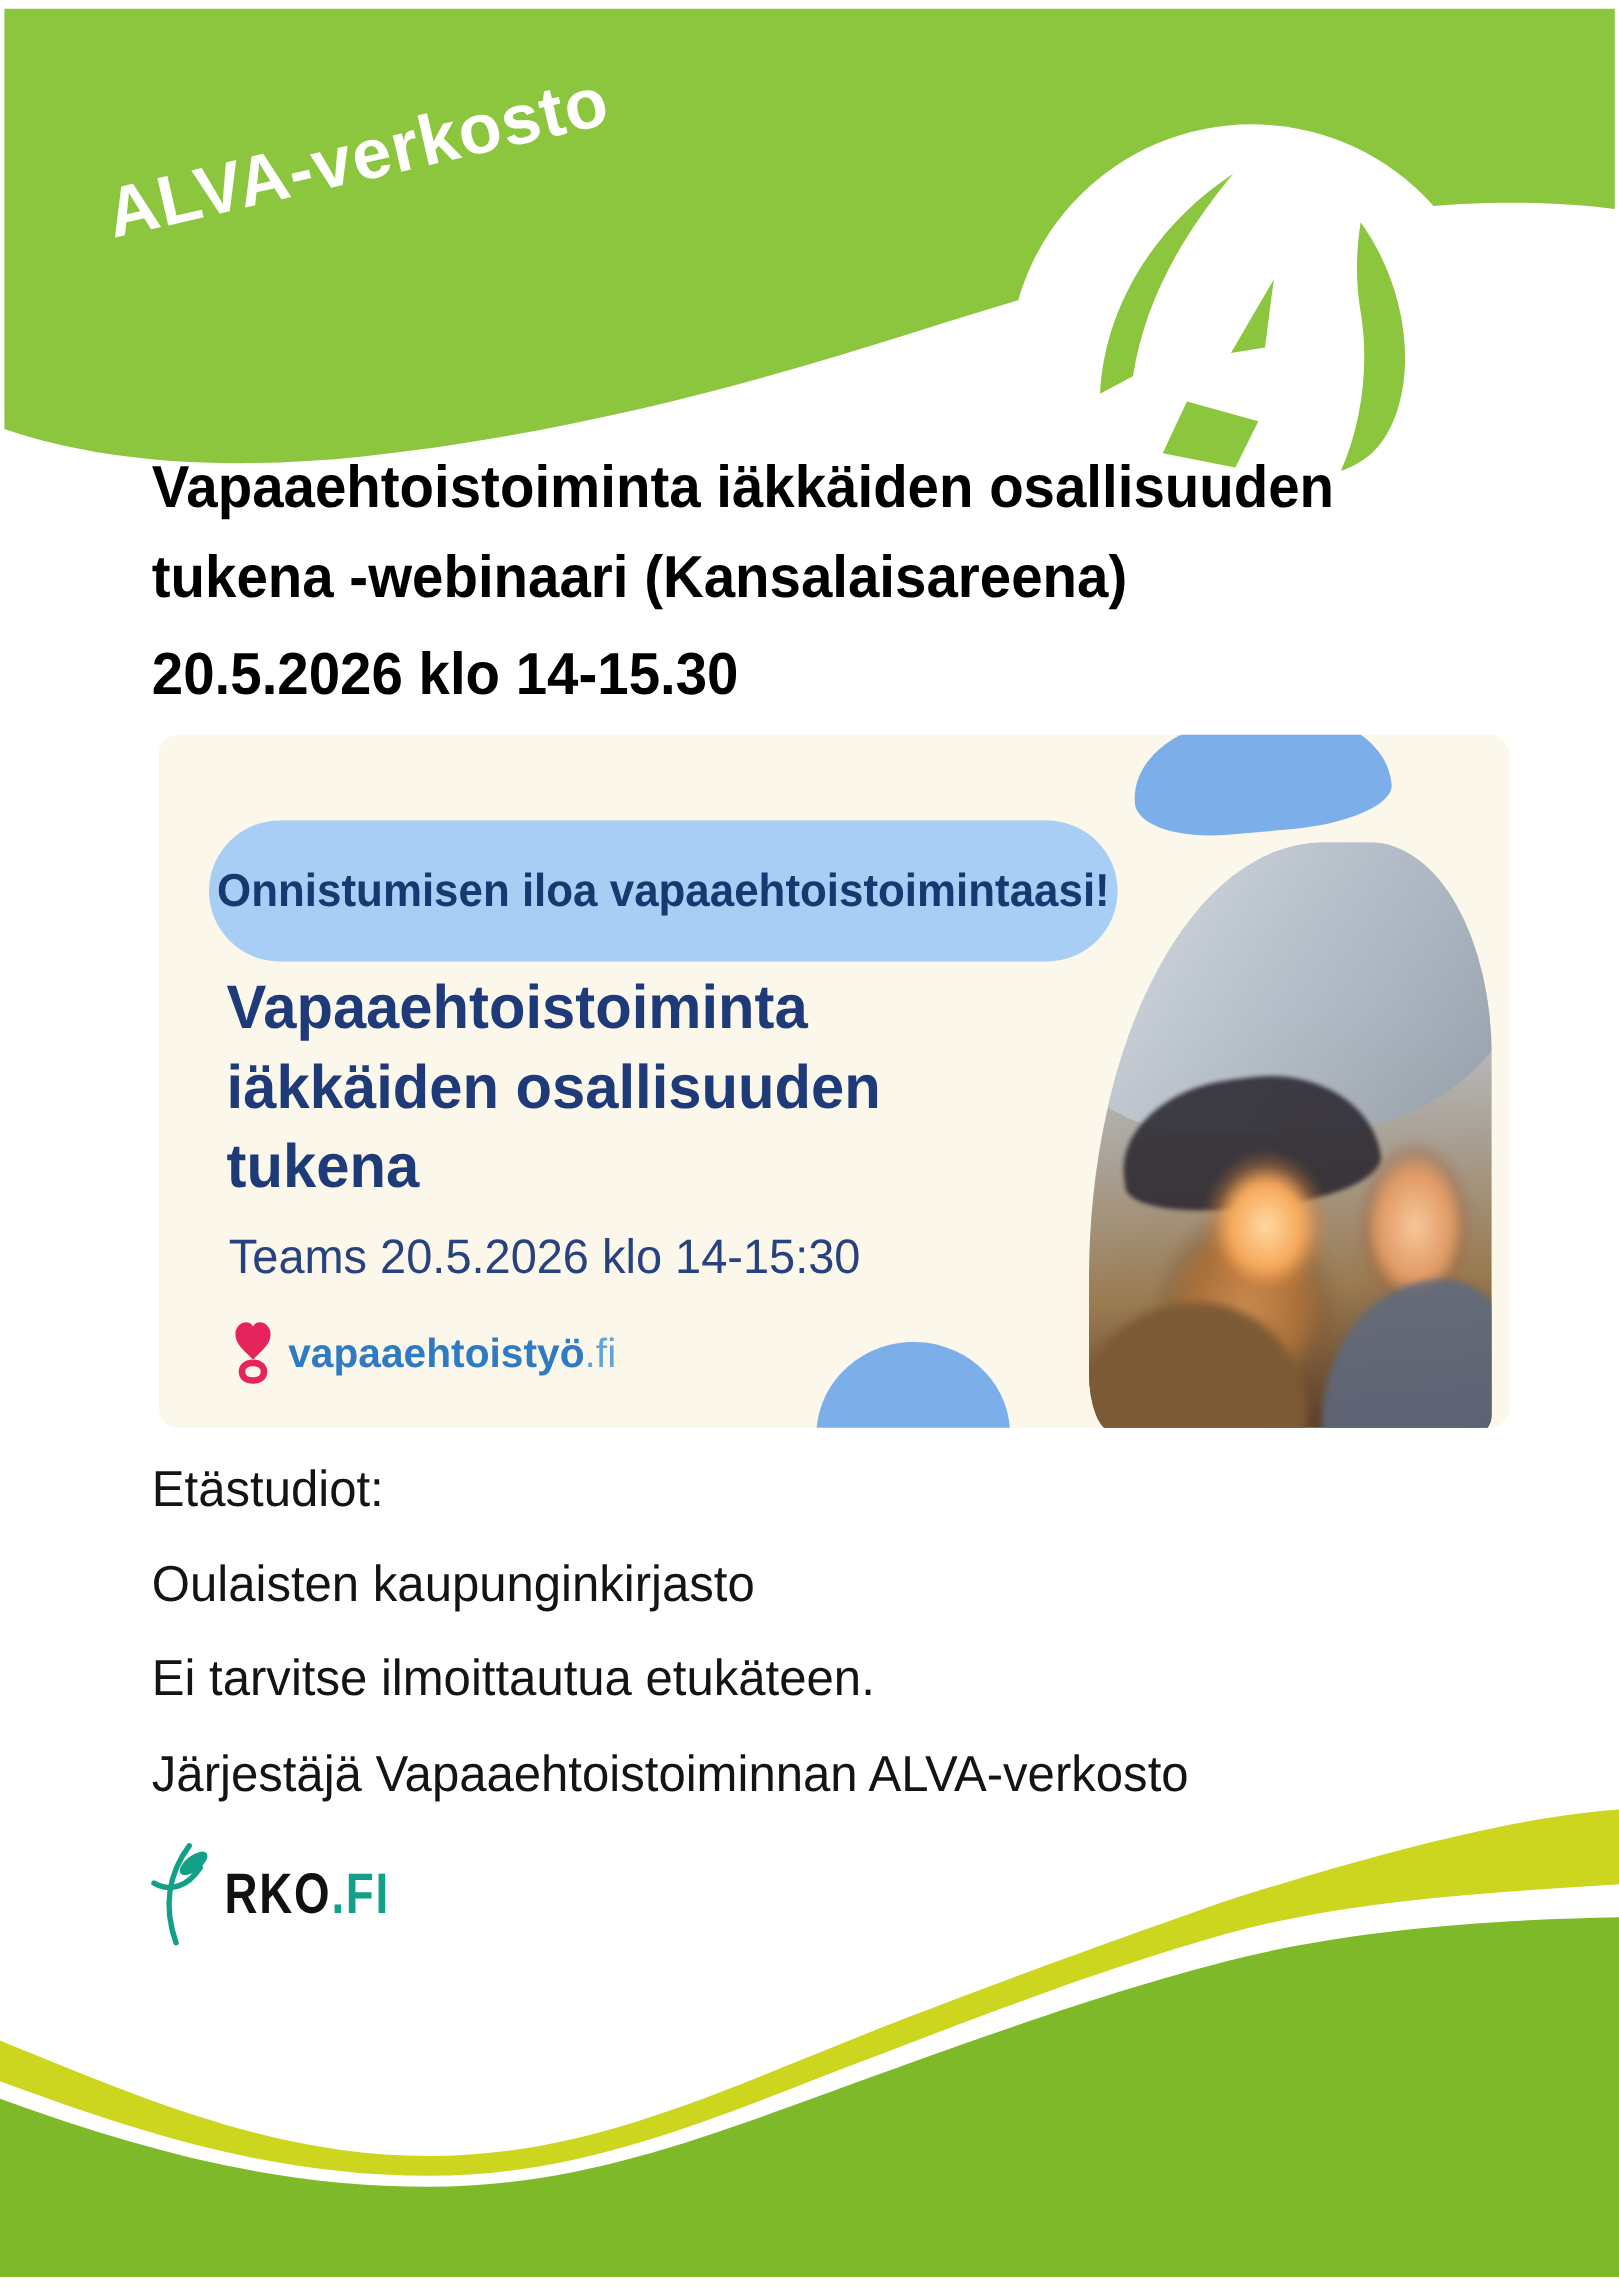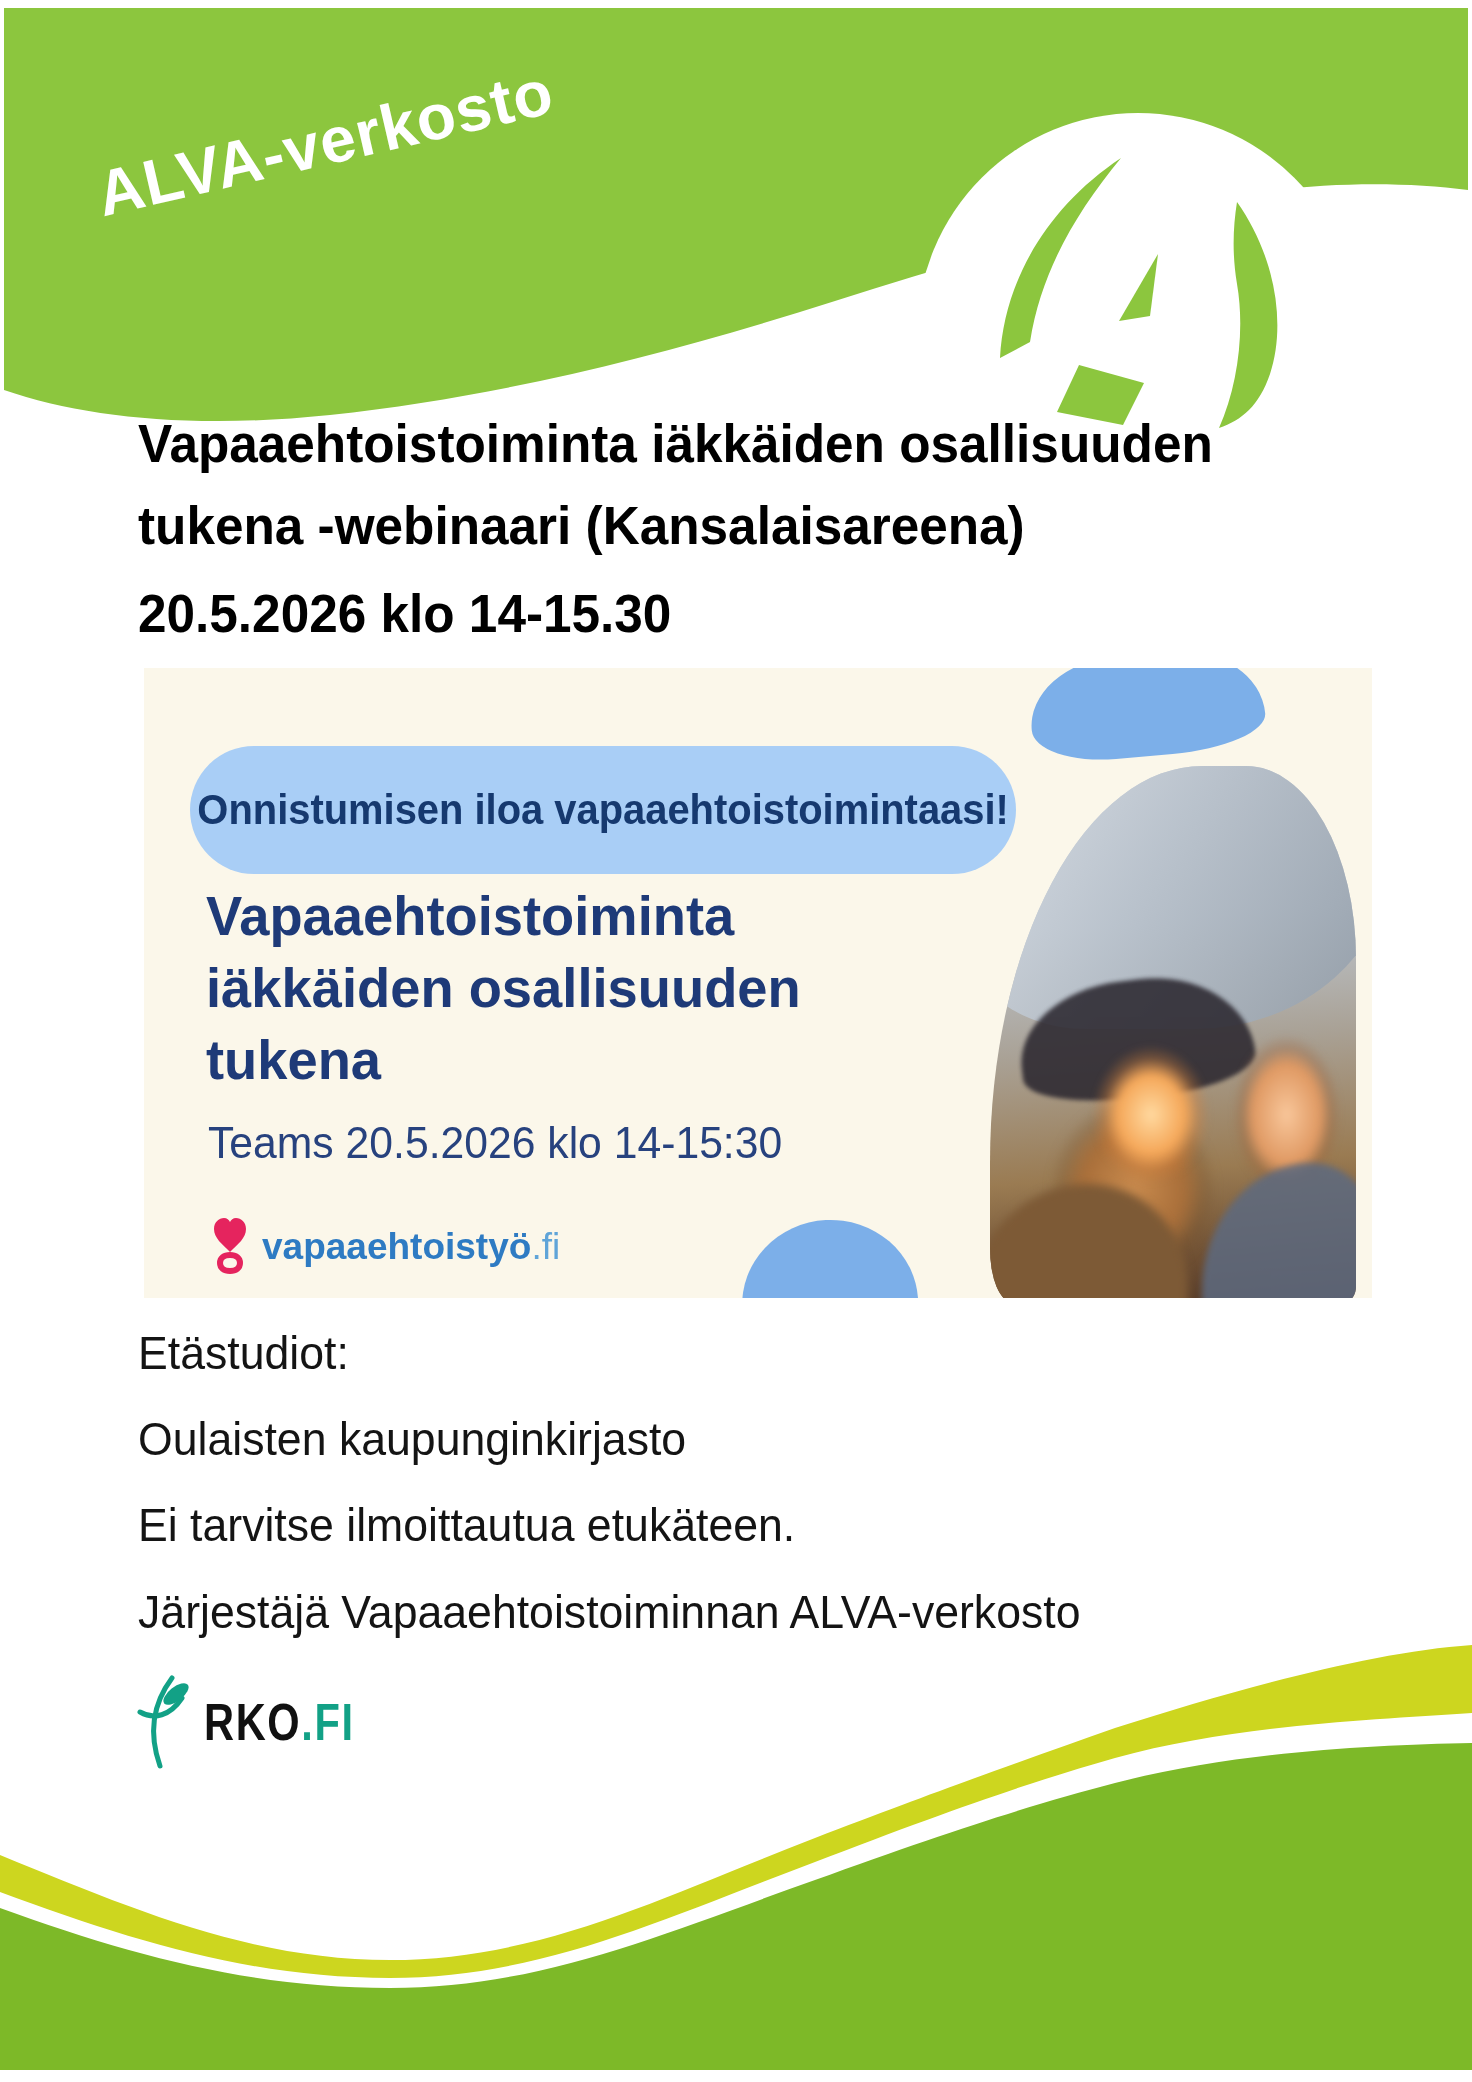--- a/index.html
+++ b/index.html
@@ -14,30 +14,30 @@
     transform:rotate(-13deg);transform-origin:left center;white-space:nowrap;
   }
 
   
   .h-line{position:absolute;left:138px;color:#000;font-weight:bold;font-size:54px;
     white-space:nowrap;transform:scaleX(.95);transform-origin:left top;}
   .h1a{top:412px;} .h1b{top:494px;} .h-date{top:582px;}
 
   
   .card{position:absolute;left:144px;top:668px;width:1228px;height:630px;
-    background:#FBF7EA;overflow:hidden;}
+    background:#FBF7EA;overflow:hidden;border-radius:18px;}
   .pill{position:absolute;left:46px;top:78px;width:826px;height:128px;border-radius:64px;
     background:#A9CEF6;display:flex;align-items:center;justify-content:center;}
   .pill span{color:#16396F;font-weight:bold;font-size:42px;white-space:nowrap;
     display:inline-block;transform:scaleX(.95);}
   .card-title{position:absolute;left:62px;top:212px;color:#1E3A78;font-weight:bold;
     font-size:56px;line-height:72px;transform:scaleX(.97);transform-origin:left top;white-space:nowrap;}
   .card-schedule{position:absolute;left:64px;top:450px;color:#27427E;font-size:44px;
     transform:scaleX(.97);transform-origin:left top;white-space:nowrap;}
-  .site-logo{position:absolute;left:66px;top:548px;display:flex;align-items:center;}
+  .site-logo{position:absolute;left:66px;top:532px;display:flex;align-items:center;}
   .site-logo .txt{font-size:37px;font-weight:bold;color:#2E7BC3;margin-left:12px;white-space:nowrap;}
   .site-logo .tld{font-weight:normal;color:#5FA4D8;}
   .blob-top{position:absolute;left:886px;top:-14px;width:234px;height:102px;background:#7CAFE9;
     border-radius:50% 50% 54% 46% / 85% 90% 42% 46%;transform:rotate(-5deg);}
   .blob-bottom{position:absolute;left:596px;top:552px;width:176px;height:84px;background:#7CAFE9;
     border-radius:50% 50% 0 0 / 100% 100% 0 0;transform:rotate(-3deg);}
   .photo-blob{position:absolute;left:846px;top:98px;width:366px;height:536px;overflow:hidden;
     border-radius:58% 30% 3% 6% / 74% 36% 3% 10%;
     background:linear-gradient(175deg,#c9cfd8 0%,#bec6cf 30%,#a9a195 52%,#9a7b52 74%,#6e4f33 90%,#523827 100%);}
   .photo-blob .sky{position:absolute;left:-10%;top:-6%;width:120%;height:55%;

